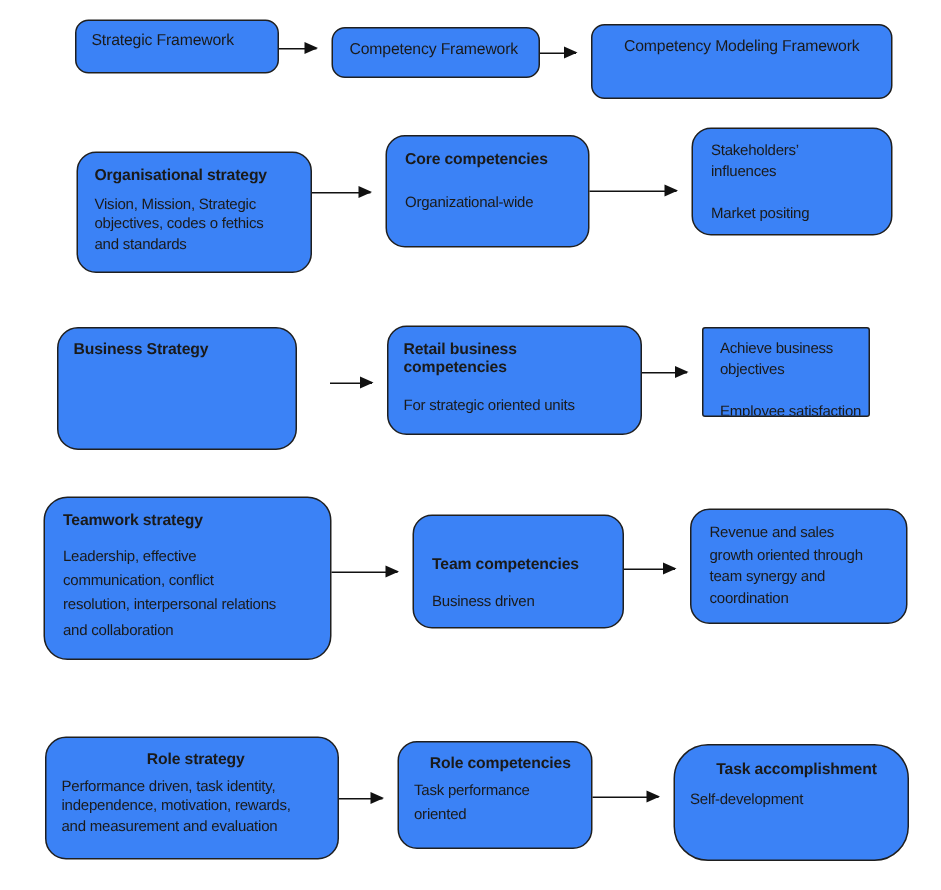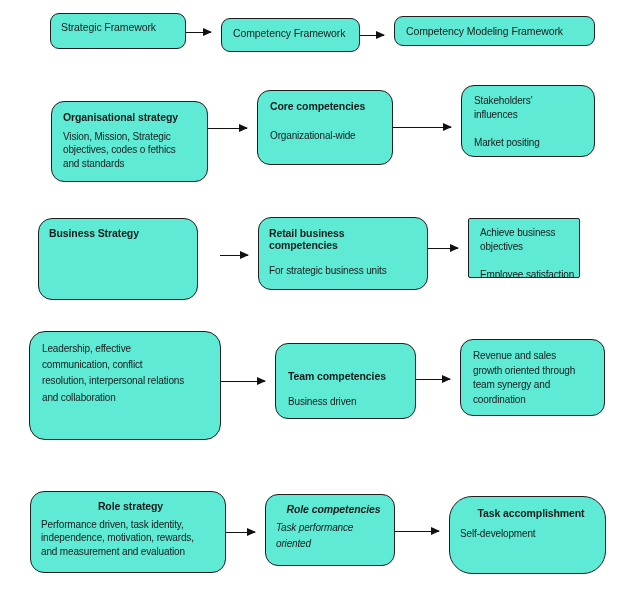--- a/index.html
+++ b/index.html
@@ -6,21 +6,21 @@
   #canvas{
     position:relative;
     width:627px;height:593px;
     background:#ffffff;
     font-family:"Liberation Sans","DejaVu Sans",sans-serif;
     color:#1a1a1a;
     overflow:hidden;
   }
   .box{
     position:absolute;
-    background:#5eead4;
+    background:#3b82f6;
     border:1.4px solid #1f1f1f;
     box-sizing:border-box;
     overflow:hidden;
   }
   .label{
     font-size:10.5px;
     letter-spacing:-0.1px;
     white-space:pre-line;
   }
   .title{
@@ -61,21 +61,21 @@
 <div id="canvas">
 
   <div class="box" style="left:50px;top:13px;width:136px;height:36px;border-radius:9px;padding:7px 6px 0 10px;">
     <div class="label">Strategic Framework</div>
   </div>
   <div class="arrow" style="left:186px;top:32px;width:25px;"></div>
   <div class="box" style="left:221px;top:18px;width:139px;height:34px;border-radius:9px;padding:8px 4px 0 11px;">
     <div class="label">Competency Framework</div>
   </div>
   <div class="arrow" style="left:360px;top:35px;width:24px;"></div>
-  <div class="box" style="left:394px;top:16px;width:201px;height:30px;border-radius:9px;padding:8px 4px 0 11px;">
+  <div class="box" style="left:394px;top:16px;width:201px;height:50px;border-radius:9px;padding:8px 4px 0 21px;">
     <div class="label">Competency Modeling Framework</div>
   </div>
 
   <div class="box" style="left:51px;top:86px;width:157px;height:81px;border-radius:13px;padding:9px 3px 0 11px;margin-top:15px;">
     <div class="title" style="margin-bottom:7px;">Organisational strategy</div>
     <div class="body">Vision, Mission, Strategic
 objectives, codes o fethics
 and standards</div>
   </div>
   <div class="arrow" style="left:208px;top:128px;width:39px;"></div>
@@ -90,31 +90,32 @@
 
 Market positing</div>
   </div>
 
   <div class="box" style="left:38px;top:218px;width:160px;height:82px;border-radius:14px;padding:8px 2px 0 10px;">
     <div class="title" style="margin-bottom:8px;">Business Strategy</div>
   </div>
   <div class="arrow" style="left:220px;top:255px;width:28px;"></div>
   <div class="box" style="left:258px;top:217px;width:170px;height:73px;border-radius:13px;padding:9px 12px 0 10px;">
     <div class="title" style="margin-bottom:13px;">Retail business competencies</div>
-    <div class="body">For strategic business units</div>
+    <div class="body">For strategic oriented units</div>
   </div>
   <div class="arrow" style="left:428px;top:248px;width:30px;"></div>
   <div class="box" style="left:468px;top:218px;width:112px;height:60px;border-radius:2px;padding:7px 2px 0 11px;">
     <div class="body lh-open">Achieve business
 objectives
 
 Employee satisfaction</div>
   </div>
 
   <div class="box" style="left:29px;top:331px;width:192px;height:109px;border-radius:16px;padding:9px 3px 0 12px;">
+    <div class="title" style="margin-bottom:11px;">Teamwork strategy</div>
     <div class="body lh-loose">Leadership, effective
 communication, conflict
 resolution, interpersonal relations
 and collaboration</div>
   </div>
   <div class="arrow" style="left:221px;top:381px;width:44px;"></div>
   <div class="box" style="left:275px;top:343px;width:141px;height:76px;border-radius:13px;padding:26px 3px 0 12px;">
     <div class="title" style="margin-bottom:13px;">Team competencies</div>
     <div class="body">Business driven</div>
   </div>
@@ -126,21 +127,21 @@
 coordination</div>
   </div>
 
   <div class="box" style="left:30px;top:491px;width:196px;height:82px;border-radius:14px;padding:8px 5px 0 10px;">
     <div class="title center" style="margin-bottom:6px;">Role strategy</div>
     <div class="body">Performance driven, task identity,
 independence, motivation, rewards,
 and measurement and evaluation</div>
   </div>
   <div class="arrow" style="left:226px;top:532px;width:29px;"></div>
-  <div class="box" style="left:265px;top:494px;width:130px;height:72px;border-radius:13px;padding:8px 3px 0 10px;font-style:italic;">
+  <div class="box" style="left:265px;top:494px;width:130px;height:72px;border-radius:13px;padding:8px 3px 0 10px;">
     <div class="title center" style="margin-bottom:5px;">Role competencies</div>
     <div class="body lh-loose">Task performance
 oriented</div>
   </div>
   <div class="arrow" style="left:395px;top:531px;width:44px;"></div>
   <div class="box" style="left:449px;top:496px;width:157px;height:78px;border-radius:23px;padding:10px 3px 0 10px;">
     <div class="title center" style="margin-bottom:8px;">Task accomplishment</div>
     <div class="body">Self-development</div>
   </div>
 

